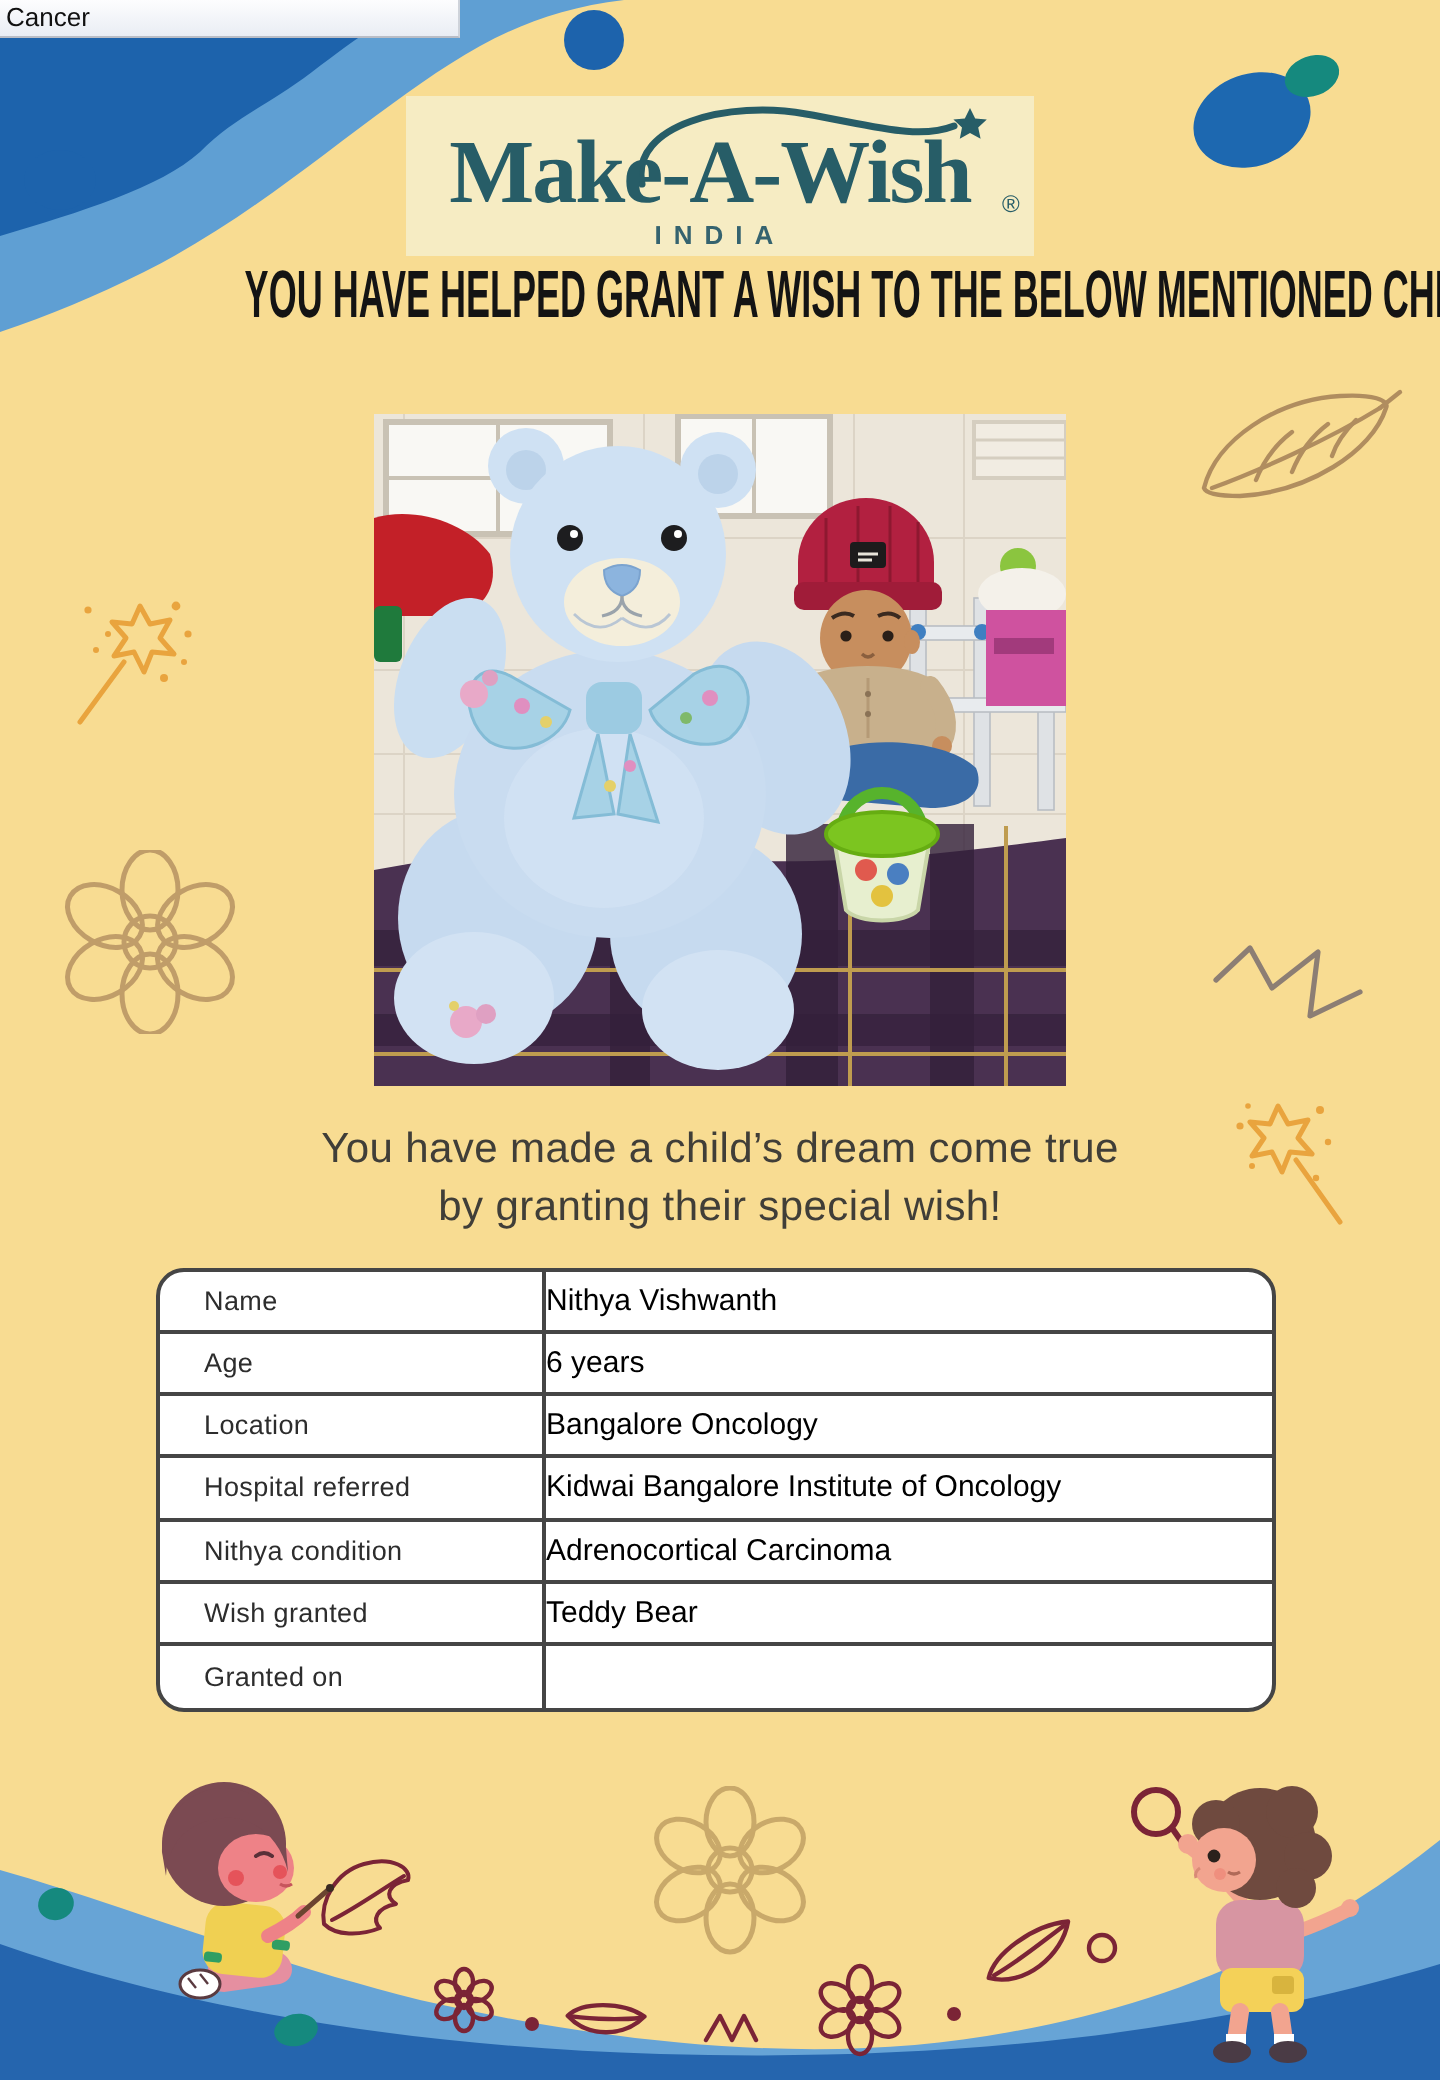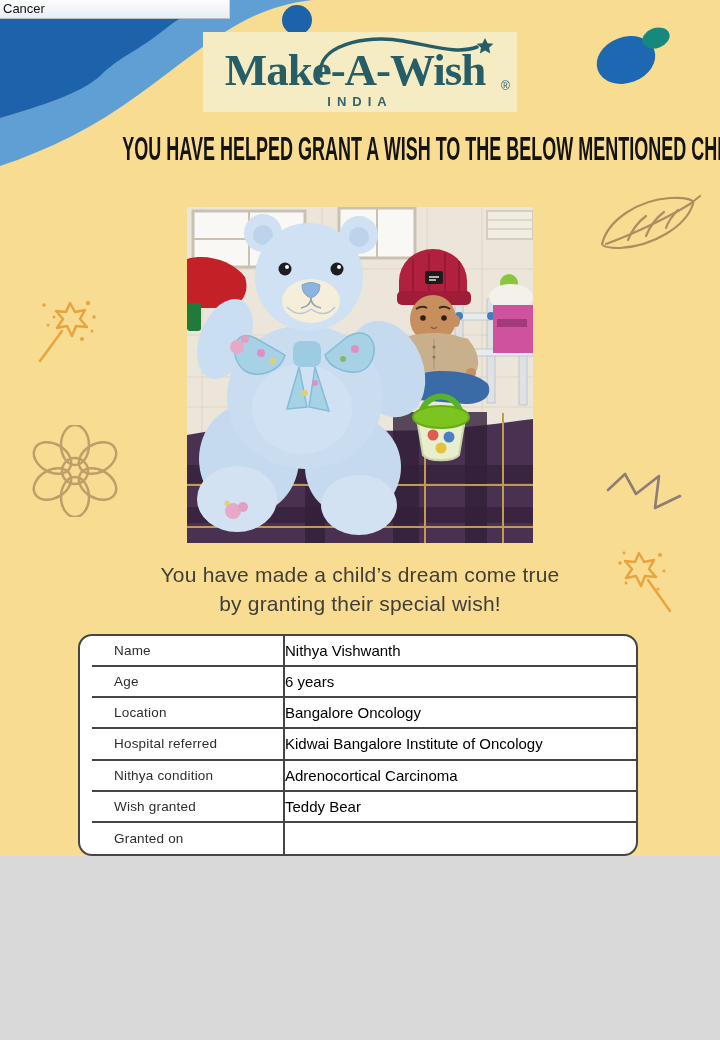--- a/index.html
+++ b/index.html
@@ -1,46 +1,46 @@
 <!DOCTYPE html>
 <html><head>
 <meta charset="utf-8">
 <style>
   html,body{margin:0;padding:0;background:#d9d9d9;}
-  .page{position:relative;width:720px;height:856px;background:#f8dc92;overflow:hidden;
+  .page{position:relative;width:720px;height:1040px;background:#f8dc92;overflow:hidden;
         font-family:"Liberation Sans",sans-serif;}
   .abs{position:absolute;}
 
   
   .title-bar{left:0;top:0;width:230px;height:19px;box-sizing:border-box;
     background:linear-gradient(#fdfdfe,#e9edf4);
     border-bottom:1px solid #b9bdc6;border-right:1px solid #cfd3da;
     font-size:13px;color:#111;line-height:18px;padding-left:3px;z-index:40;}
 
   
-  .logo-box{left:203px;top:32px;width:314px;height:80px;background:#f6ecc3;
+  .logo-box{left:203px;top:48px;width:314px;height:80px;background:#f6ecc3;
     display:flex;align-items:center;justify-content:center;z-index:10;}
 
   
   .headline{left:0;top:134px;width:720px;text-align:center;z-index:10;}
   .headline span{display:inline-block;white-space:nowrap;font-weight:bold;font-size:25px;
     color:#141414;transform:scale(0.72,1.34);transform-origin:center;}
 
   
   .photo{left:187px;top:207px;width:346px;height:336px;z-index:10;}
 
   
   .message{left:0;top:561px;width:720px;text-align:center;font-size:21px;font-weight:normal;
     color:#403e38;line-height:1.38;letter-spacing:.2px;z-index:10;}
 
   
   .details{left:78px;top:634px;width:560px;height:222px;background:#fff;
     border:2px solid #454545;border-radius:14px;box-sizing:border-box;overflow:hidden;
     display:grid;grid-template-rows:repeat(7,1fr);z-index:10;}
-  .t-row{display:grid;grid-template-columns:193px 1fr;border-bottom:2px solid #454545;min-height:0;margin-left:12px;}
+  .t-row{display:grid;grid-template-columns:193px 1fr;border-bottom:2px solid #454545;min-height:0;}
   .t-row:last-child{border-bottom:none;}
   .t-label{border-right:2px solid #454545;display:flex;align-items:center;
     padding-left:22px;font-size:13.5px;color:#2d2d2d;letter-spacing:.2px;}
   .t-value{display:flex;align-items:center;font-size:15px;color:#000;}
 
   .deco{z-index:2;}
   .cartoon{z-index:4;}
 </style>
 </head>
 <body>

